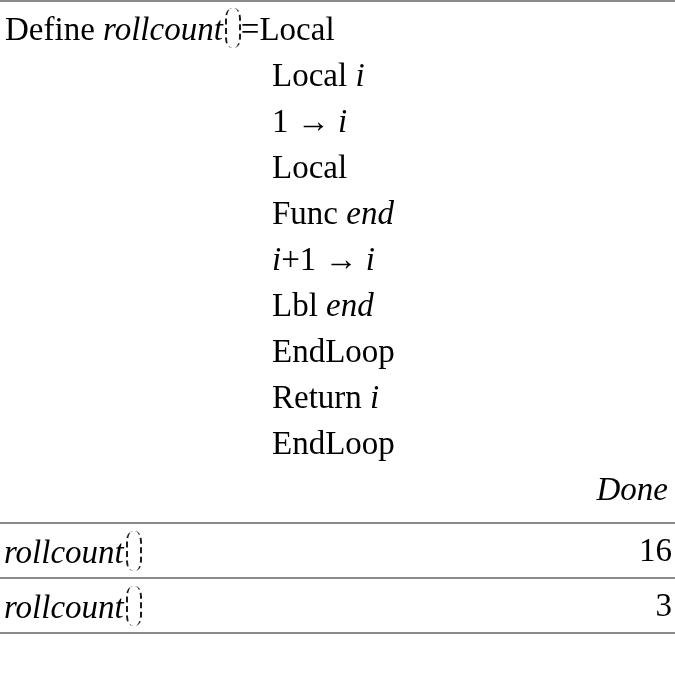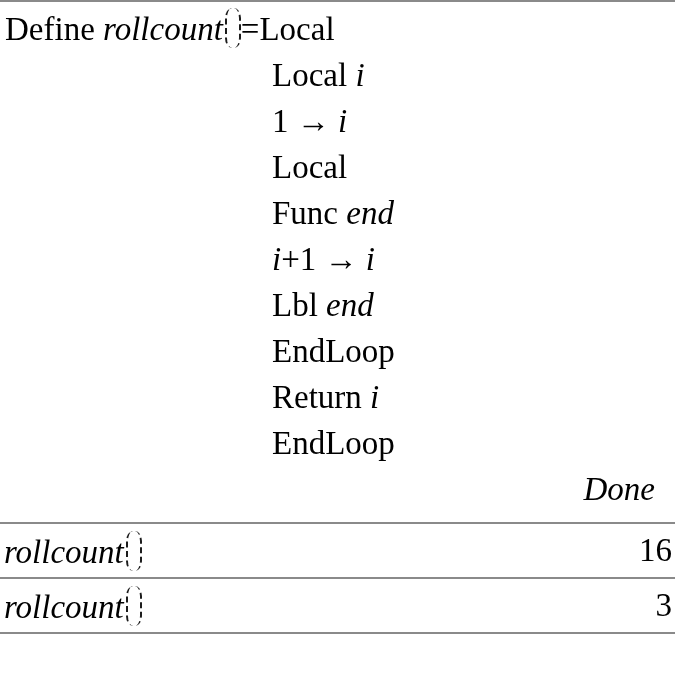--- a/index.html
+++ b/index.html
@@ -14,21 +14,21 @@
     font-family: "Liberation Serif", "DejaVu Serif", serif;
     font-size: 33px;
     color: #000000;
   }
   .code { padding: 4px 0 0 5px; }
   .line { height: 46px; line-height: 46px; white-space: pre; }
   .indent { padding-left: 267px; }
   .it { font-style: italic; }
   .done-line {
     height: 46px; line-height: 46px;
-    text-align: right; padding-right: 20px;
+    text-align: right; padding-right: 7px;
     font-style: italic;
   }
   .history { margin-top: 10px; }
   .hrow {
     height: 53px;
     border-top: 2px solid #8a8a8a;
     display: flex;
     align-items: center;
     justify-content: space-between;
     padding: 0 3px 0 4px;

